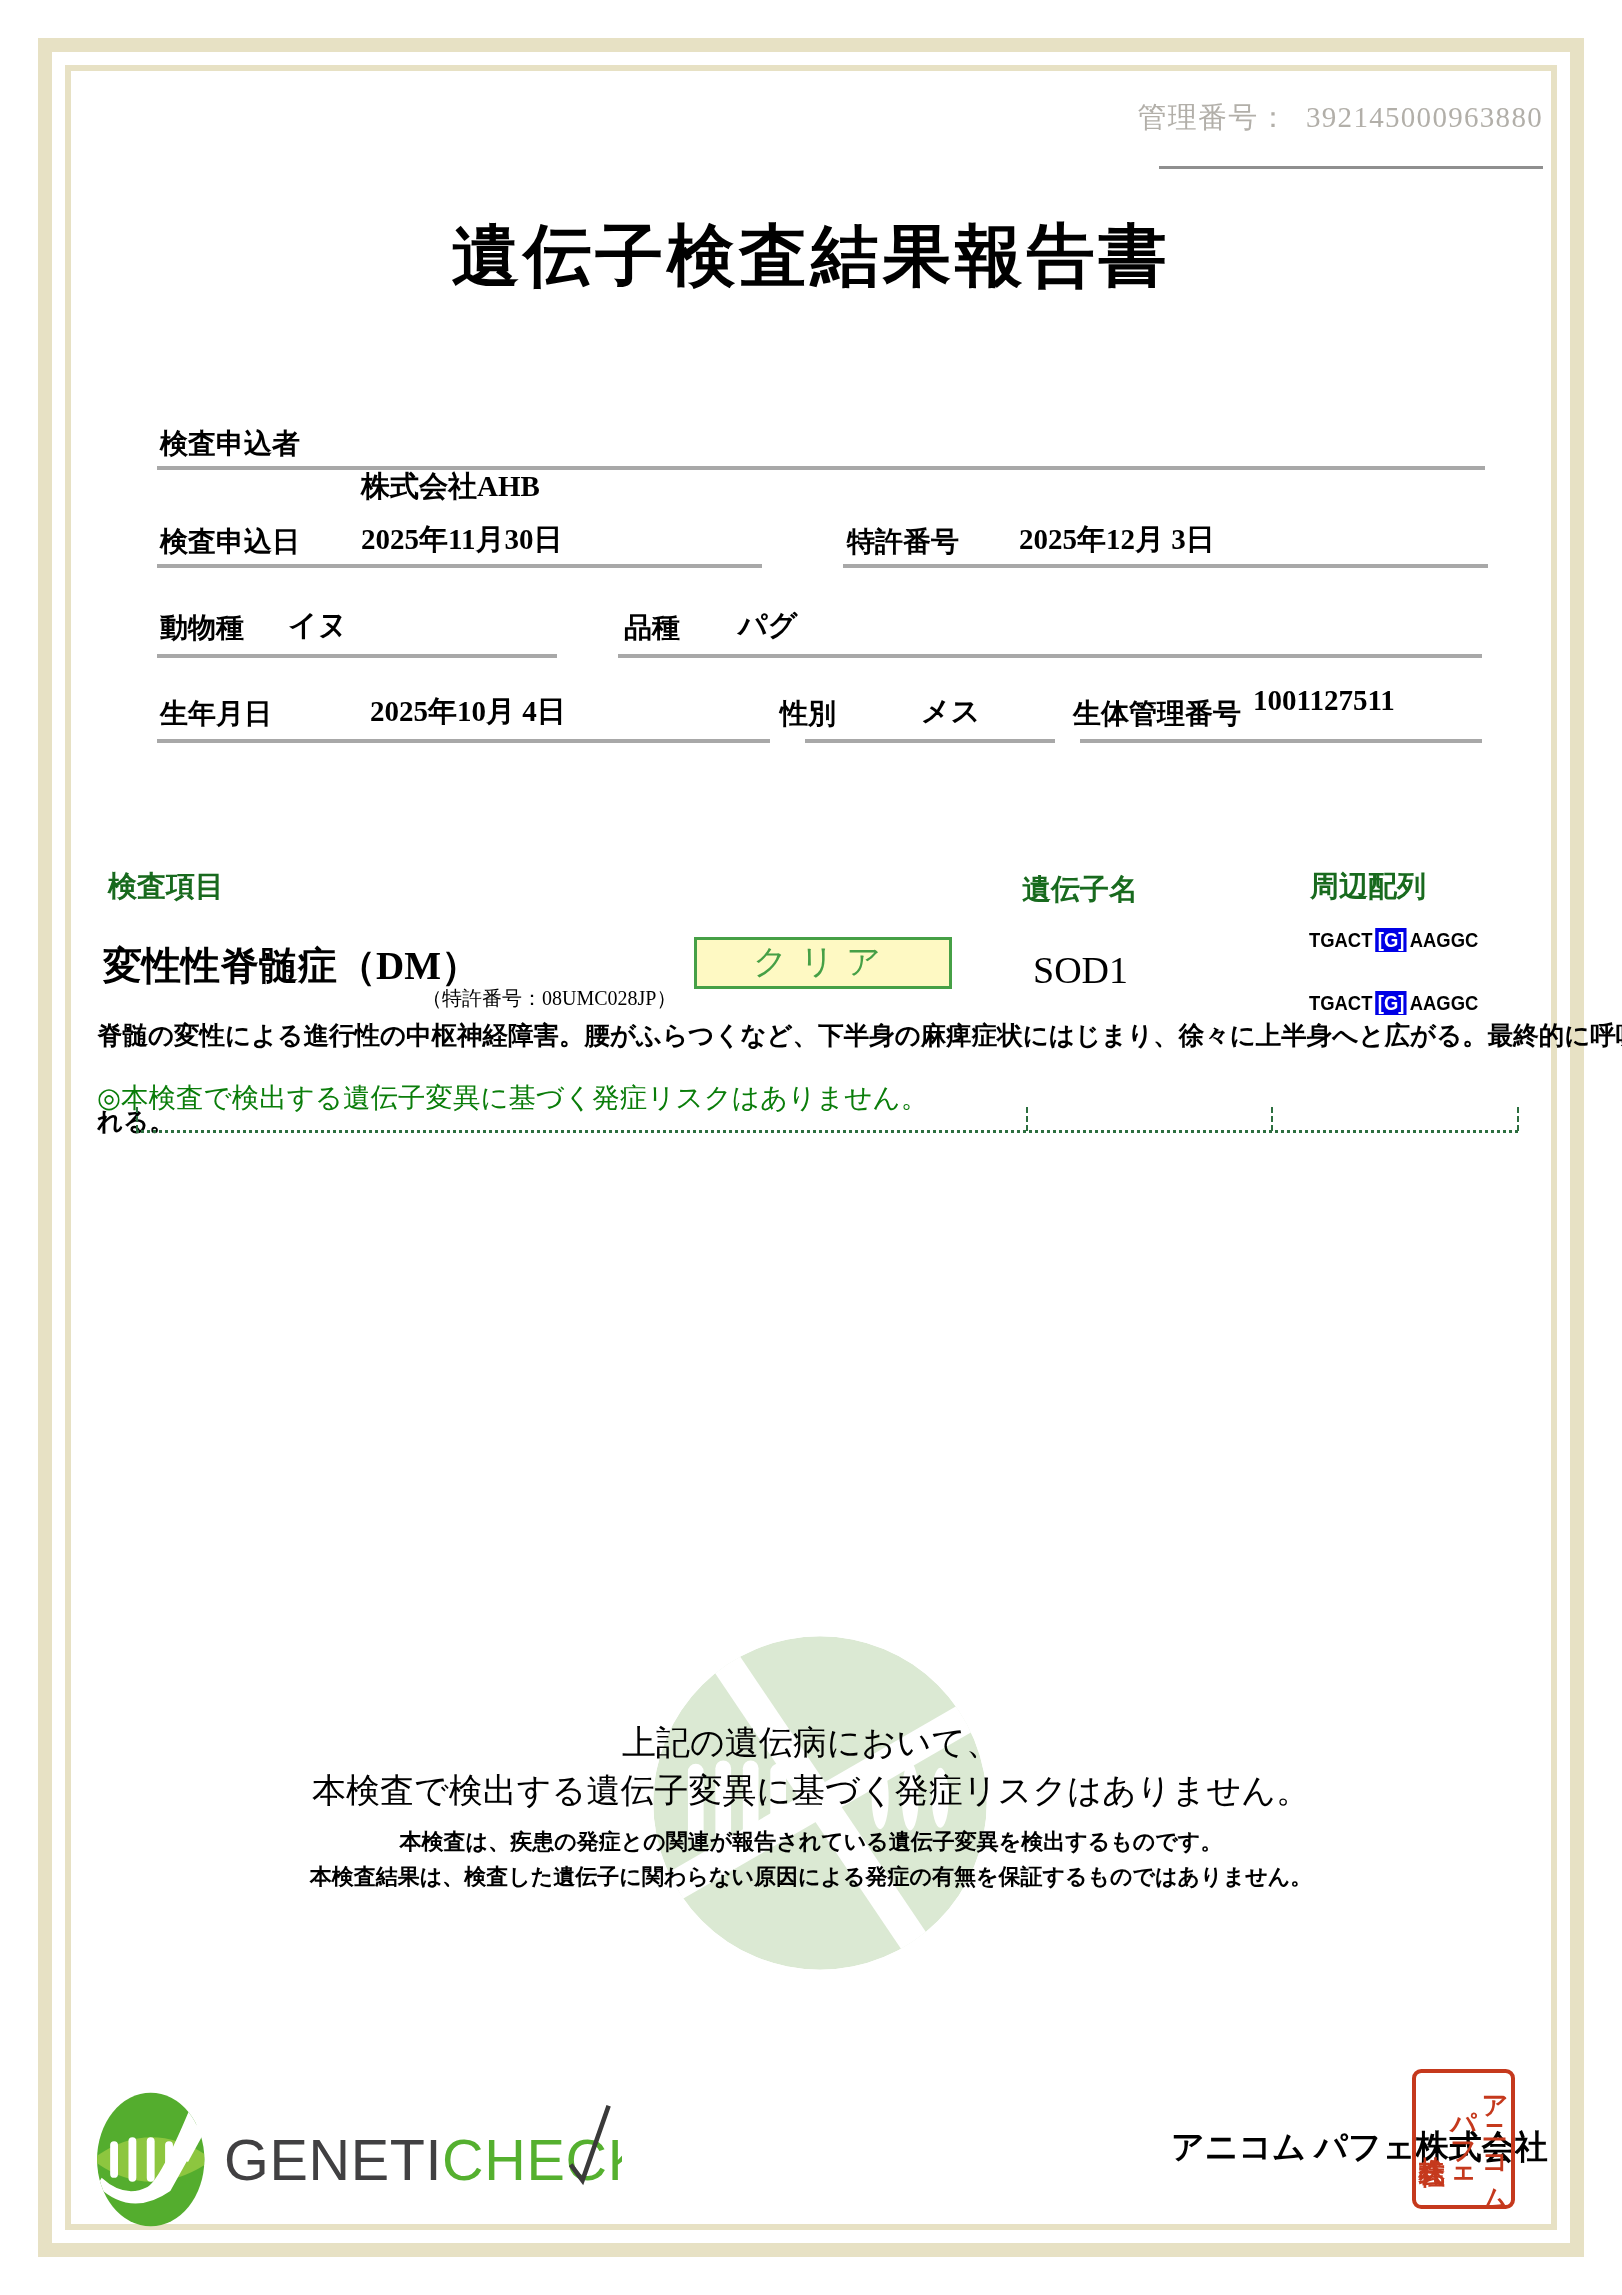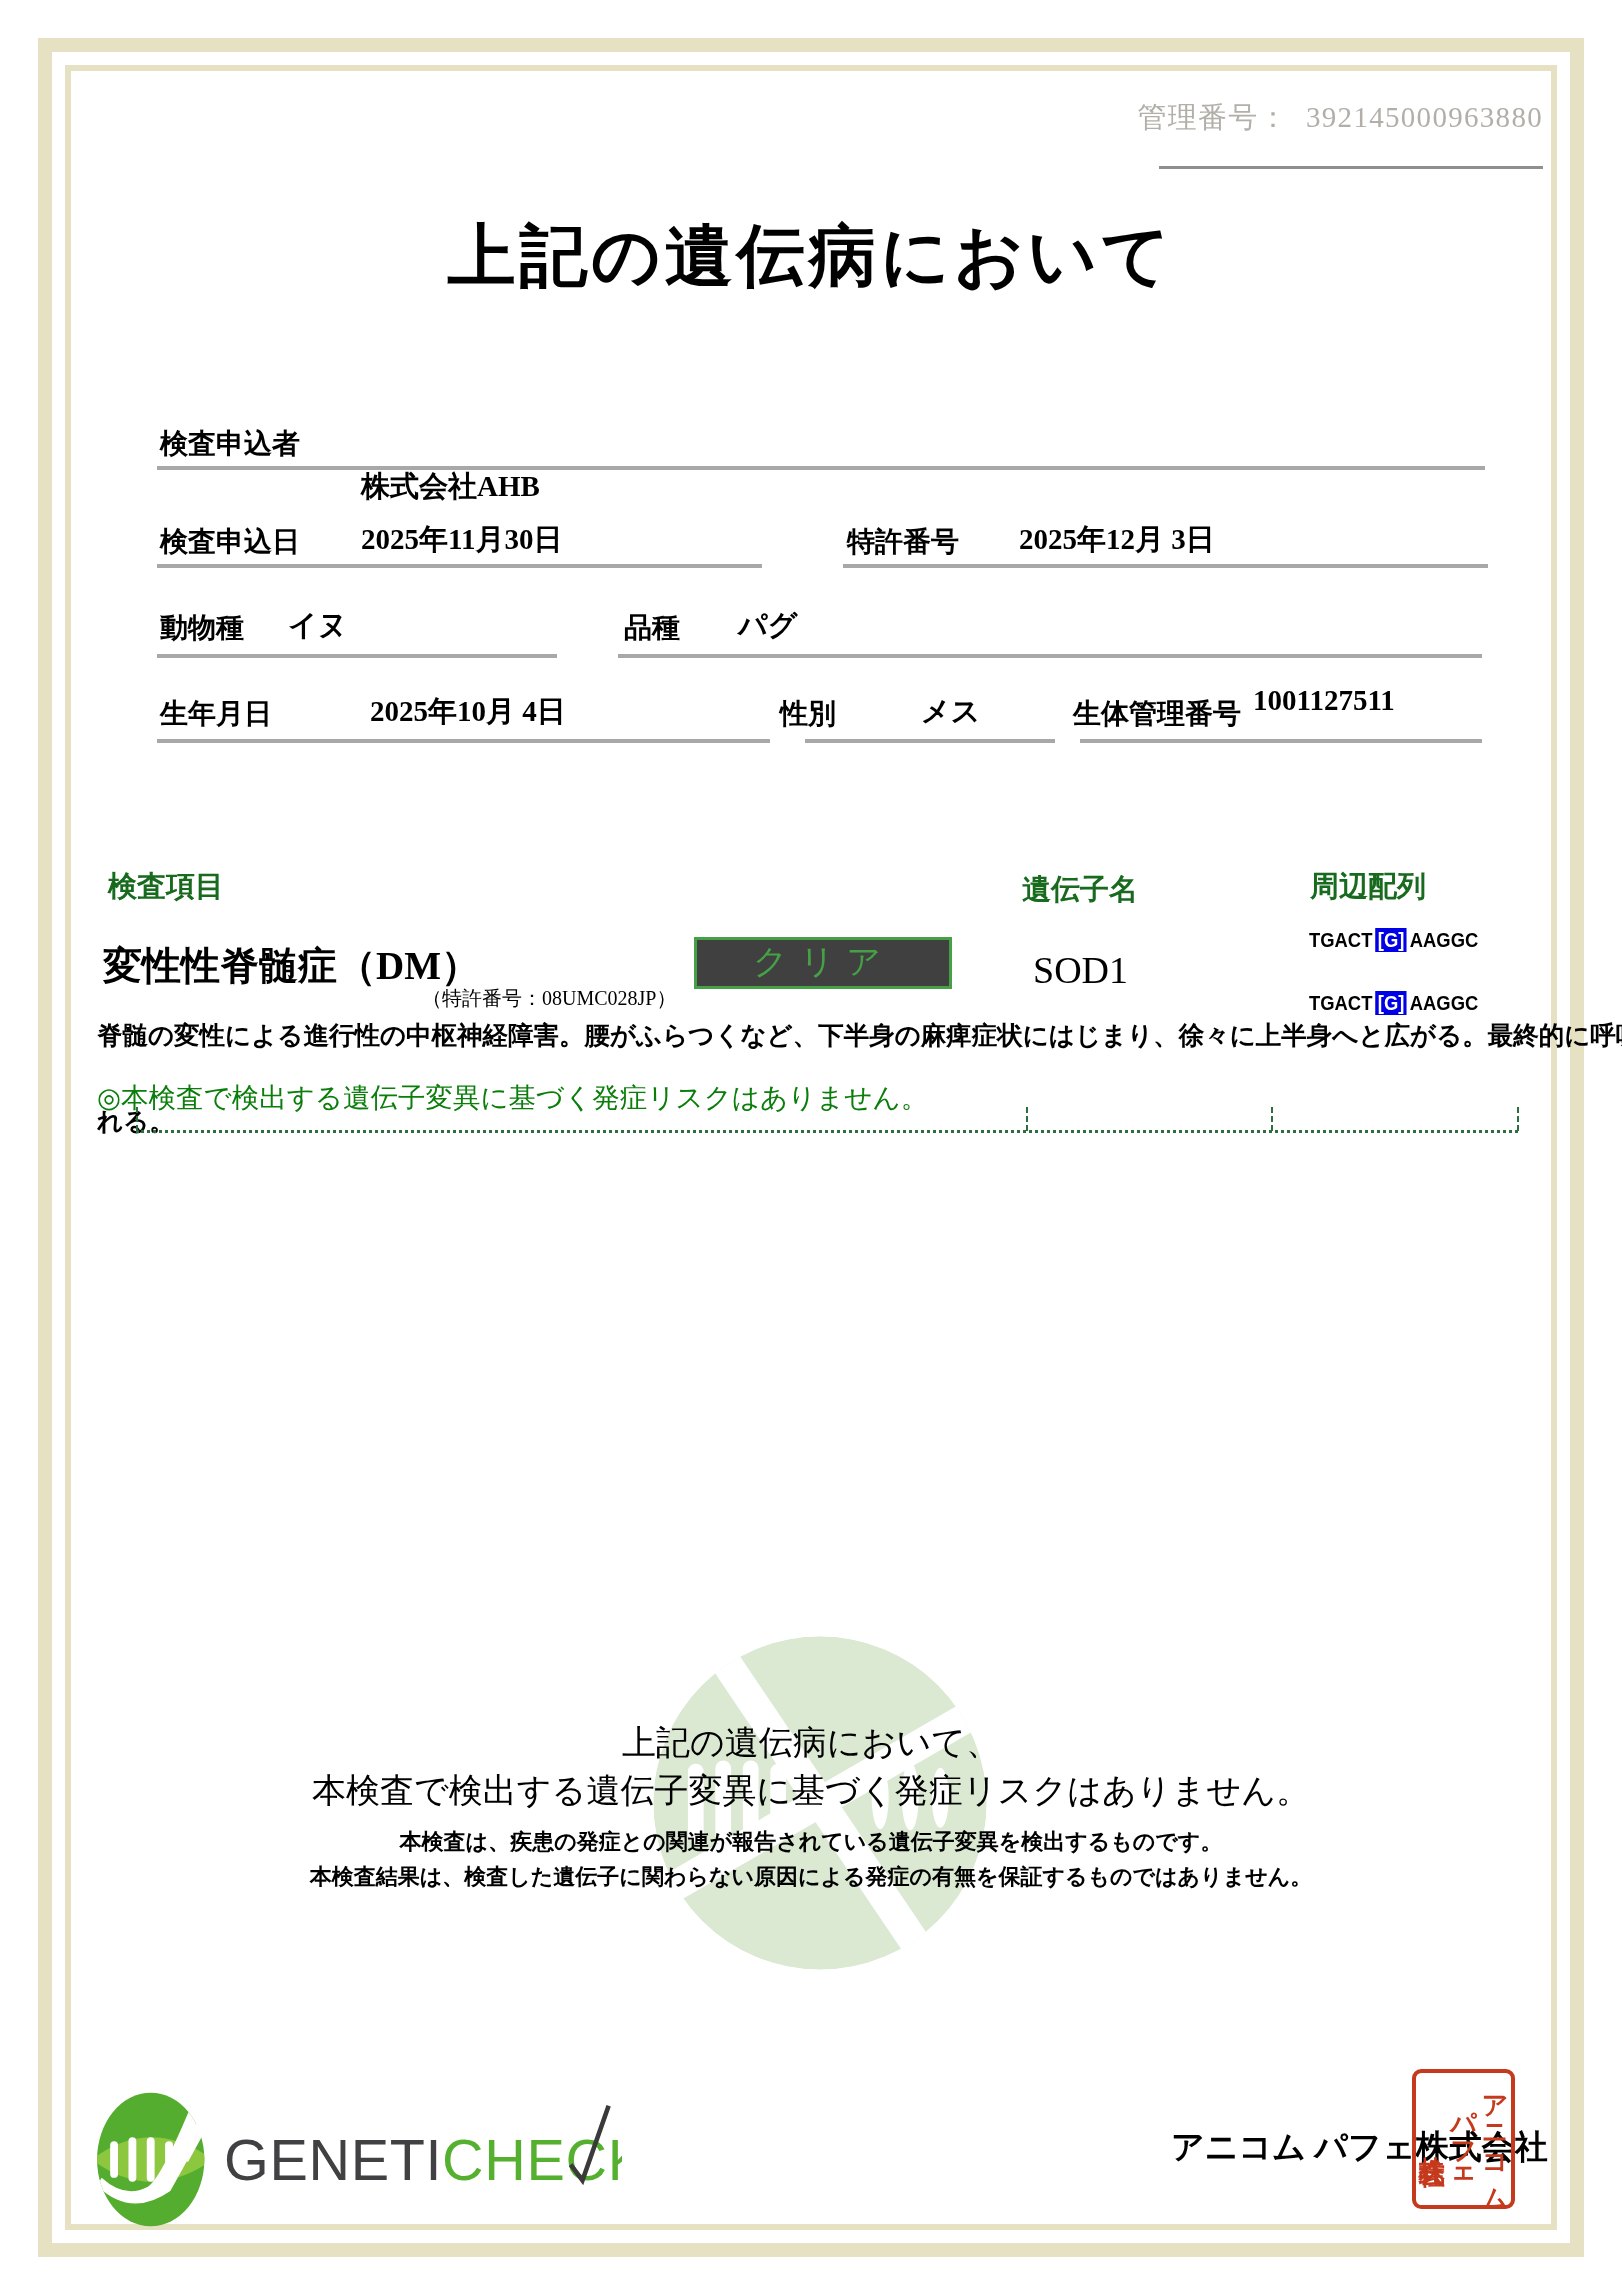--- a/index.html
+++ b/index.html
@@ -19,21 +19,21 @@
   .title{left:0;right:0;top:211px;text-align:center;font-size:68px;font-weight:bold;letter-spacing:3.9px;}
   
   .lbl{font-size:28px;font-weight:bold;white-space:pre;}
   .val{font-size:29px;font-weight:bold;white-space:pre;}
   .uline{height:3.9px;background:#a8a8a8;}
   
   .ghead{font-size:29px;font-weight:bold;color:#186a1e;white-space:pre;}
   .disease{font-size:39px;font-weight:bold;white-space:pre;}
   .patent{font-size:20px;font-weight:normal;white-space:pre;}
   .clear-box{left:694px;top:937px;width:258px;height:52px;border:3.3px solid #46a046;box-sizing:border-box;
-             text-align:center;line-height:44px;font-size:34px;letter-spacing:11.8px;color:#46a046;background:#404040;}
+             text-align:center;line-height:44px;font-size:34px;letter-spacing:11.8px;color:#46a046;background:#fef9c3;}
   .gene{font-size:38px;white-space:pre;}
   .seq{font-family:"Liberation Sans","DejaVu Sans",sans-serif;font-size:20px;font-weight:bold;white-space:pre;
        transform:scaleX(.92);transform-origin:left top;}
   .seq .allele{background:#0000e6;color:#ffffff;padding:0.7px 2.6px;margin:0 3.3px;}
   .desc{font-size:25.5px;font-weight:bold;white-space:pre;}
   .note{font-size:27.5px;font-weight:normal;color:#0a7d0a;white-space:pre;}
   .vdash{width:0;height:23.6px;border-left:2px dashed #2c6e3f;top:1107px;}
   .hdots{left:136px;top:1130px;width:1382px;height:0;border-top:3.3px dotted #2c6e3f;}
   
   .watermark{left:650px;top:1633px;z-index:0;}
@@ -52,21 +52,21 @@
 </style>
 </head>
 <body>
 
 <div class="frame-outer"></div>
 <div class="frame-inner"></div>
 
 <div class="abs ctrl"><span>管理番号：</span>  <span>392145000963880</span></div>
 <div class="abs ctrl-line"></div>
 
-<div class="abs title">上記の遺伝病において</div>
+<div class="abs title">遺伝子検査結果報告書</div>
 
 <div class="abs lbl" style="left:160px;top:425px;">検査申込者</div>
 <div class="abs val" style="left:361px;top:423px;margin-top:44px;">株式会社AHB</div>
 <div class="abs uline" style="left:157px;top:466px;width:1328px;"></div>
 
 <div class="abs lbl" style="left:160px;top:523px;">検査申込日</div>
 <div class="abs val" style="left:361px;top:520px;">2025年11月30日</div>
 <div class="abs uline" style="left:157px;top:564px;width:605px;"></div>
 <div class="abs lbl" style="left:847px;top:523px;">特許番号</div>
 <div class="abs val" style="left:1019px;top:520px;">2025年12月 3日</div>

